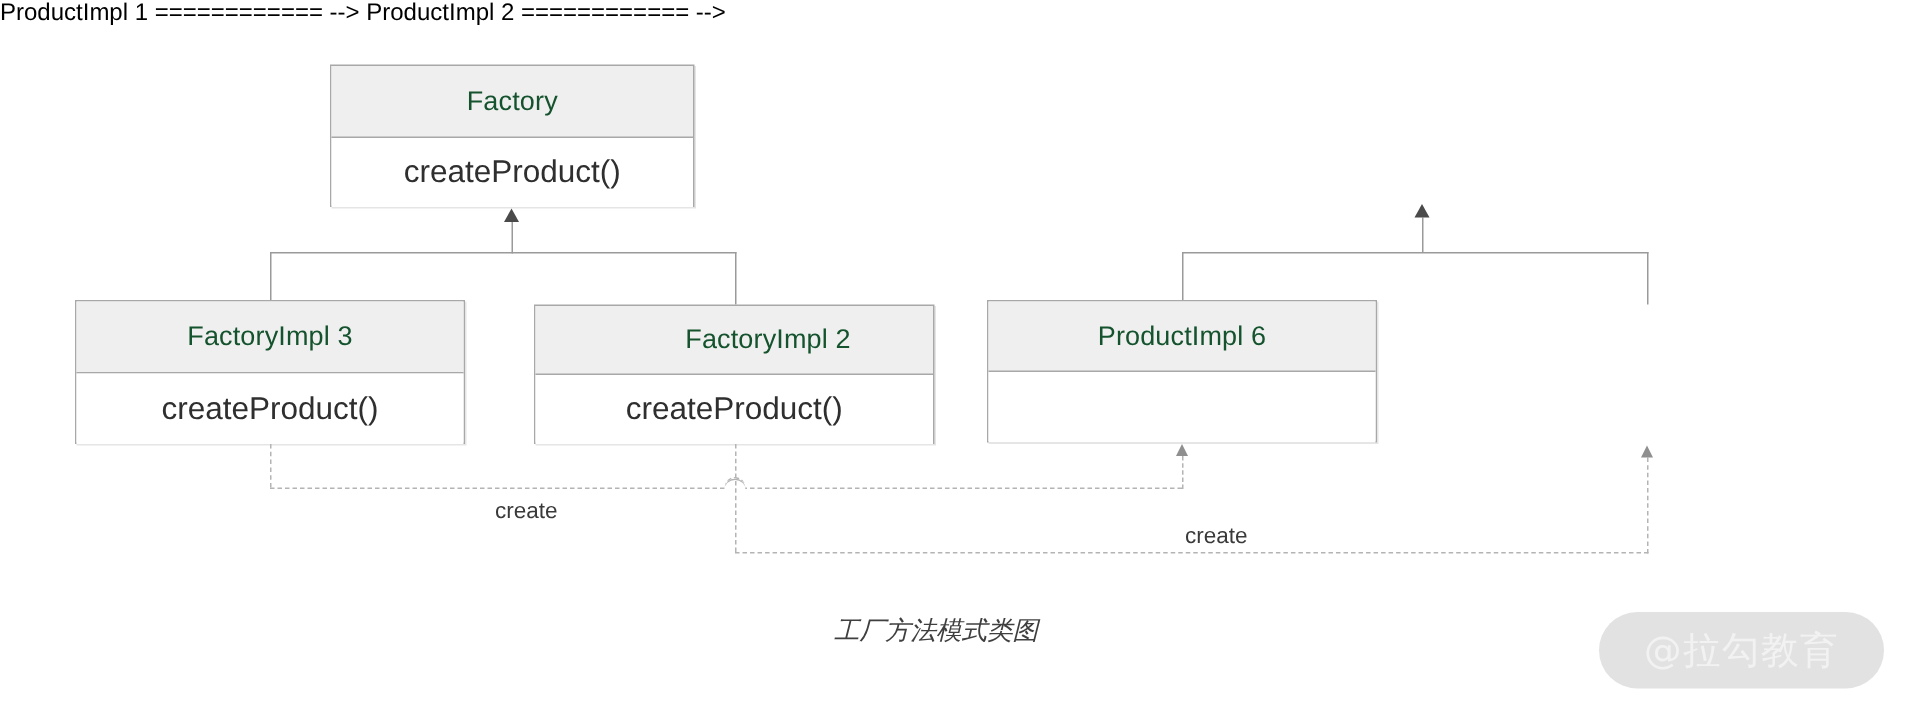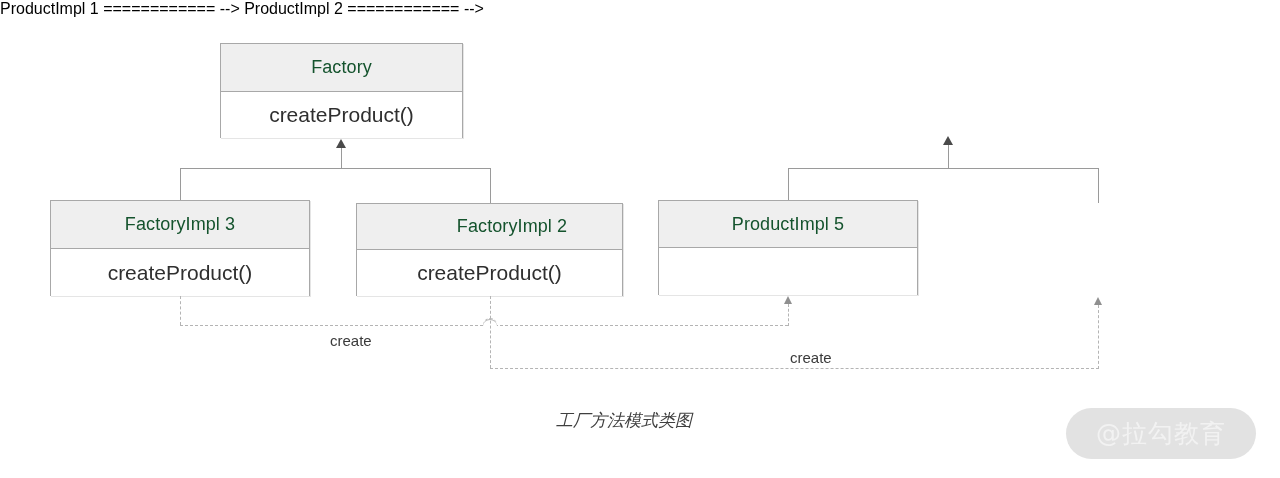--- a/index.html
+++ b/index.html
@@ -151,21 +151,21 @@
   
 
   <div class="conn conn-v" style="left:948px;top:145px;height:23px;"></div>
   <div class="arrow-solid" style="left:943px;top:136px;"></div>
   <div class="conn conn-h" style="left:788px;top:168px;width:311px;"></div>
   <div class="conn conn-v" style="left:788px;top:168px;height:32px;"></div>
   <div class="conn conn-v" style="left:1098px;top:168px;height:35px;"></div>
 
   
   <div class="uml-class" style="left:658px;top:200px;width:260px;height:95px;">
-    <div class="uml-header" style="height:47px;">ProductImpl 5</div>
+    <div class="uml-header" style="height:47px;">ProductImpl 6</div>
     <div class="uml-body" style="height:47px;"></div>
   </div>
 
   
 
    ProductImpl 1 ============ --&gt;
   <div class="dashed-v" style="left:180px;top:296px;height:29px;"></div>
   <div class="dashed-h" style="left:180px;top:325px;width:608px;"></div>
   <div class="dashed-v" style="left:788px;top:304px;height:22px;"></div>
   <div class="arrow-open" style="left:784px;top:296px;"></div>

